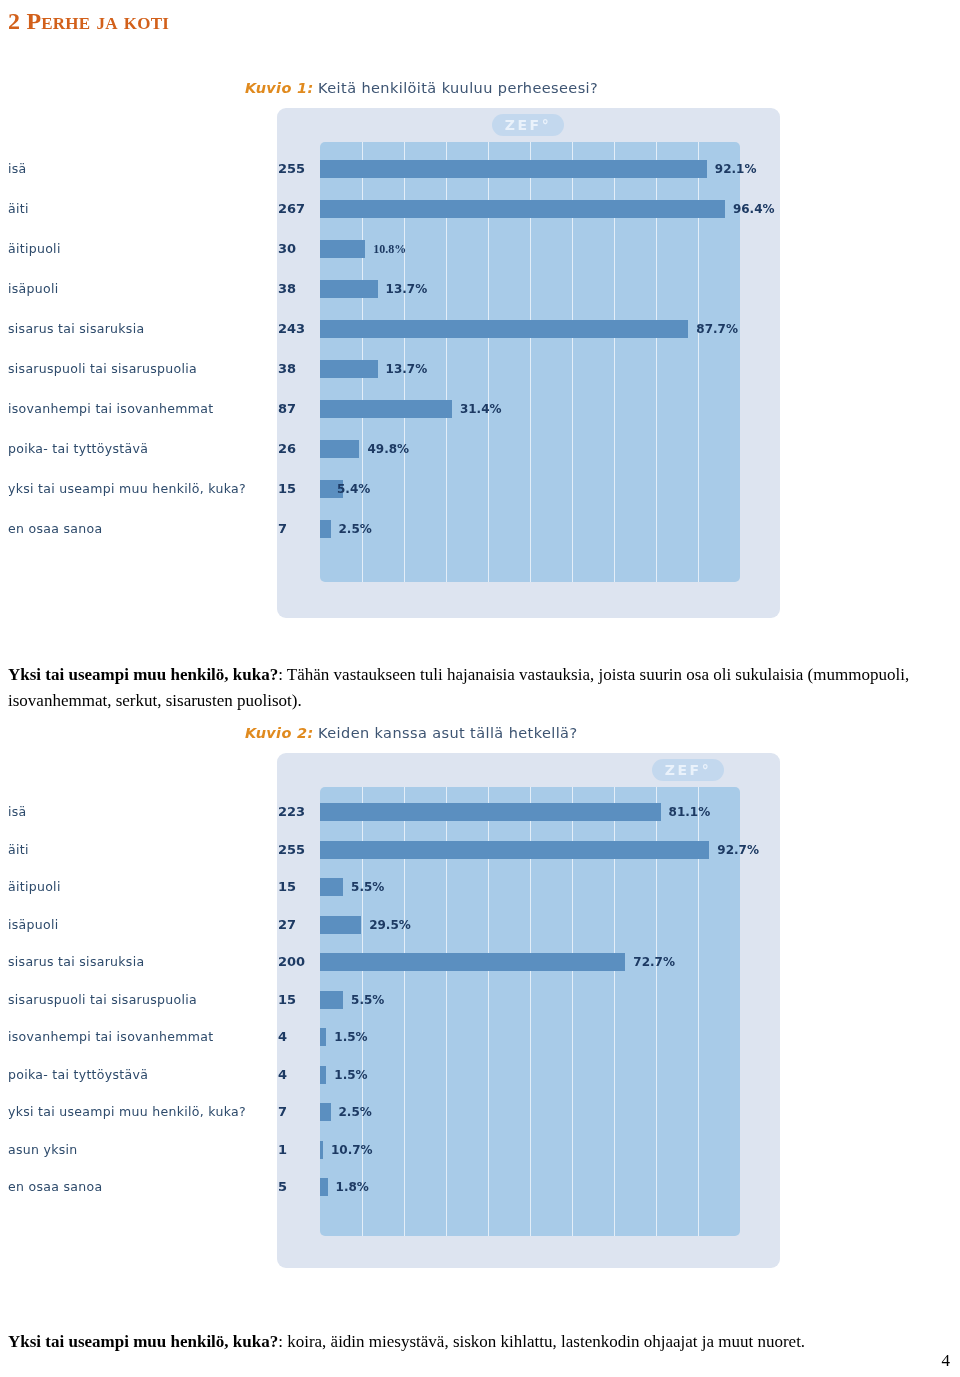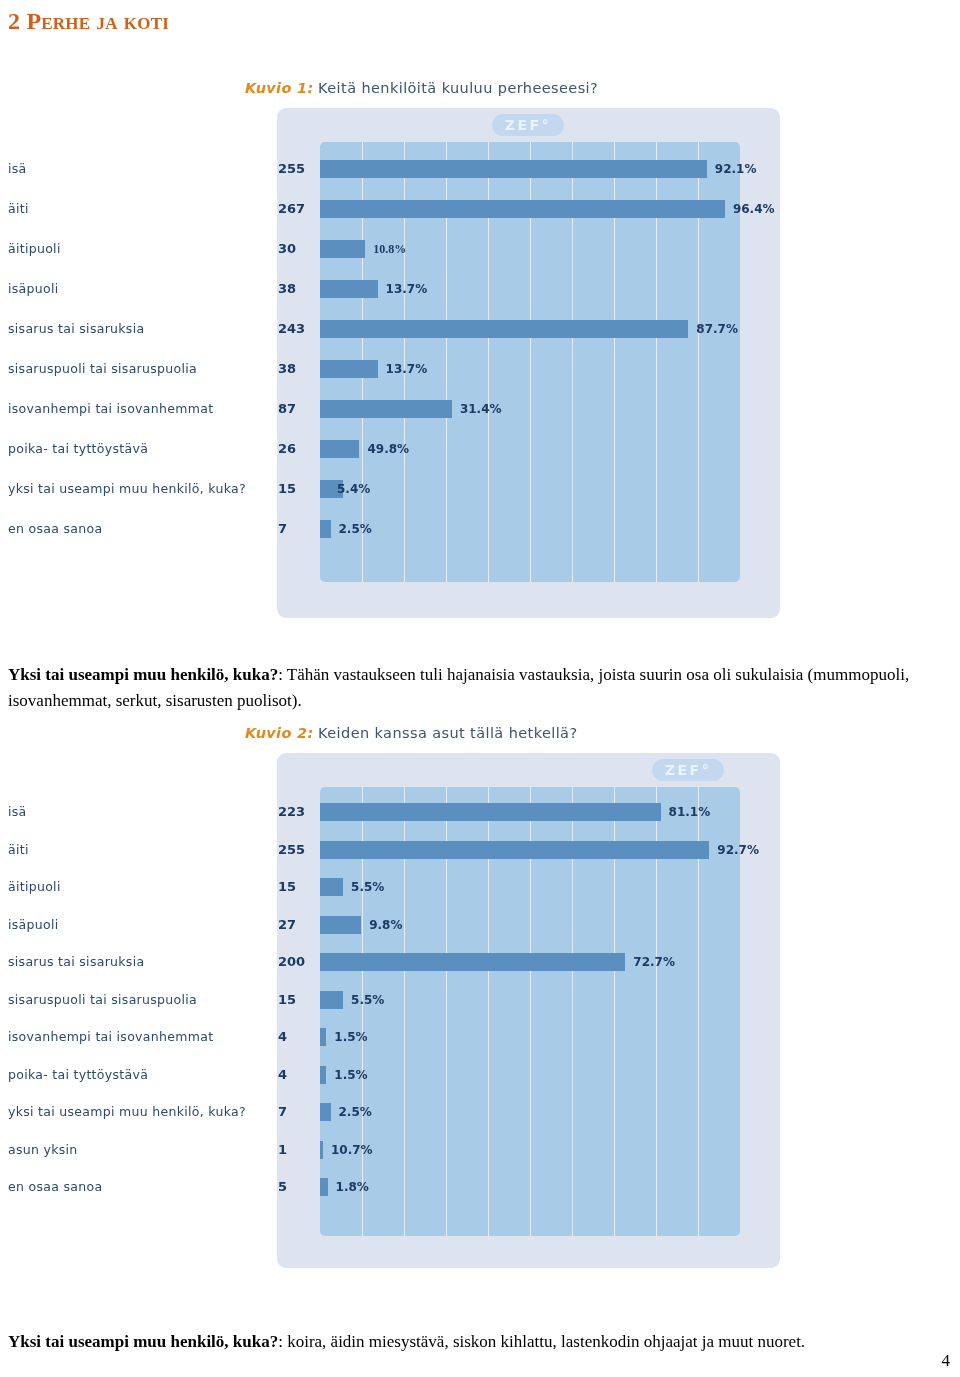--- a/index.html
+++ b/index.html
@@ -295,21 +295,21 @@
       <div class="row" style="top: 153px;">
         <div class="row-label">äitipuoli</div>
         <div class="row-count">15</div>
         <div class="row-bar" style="width: 23.1px; height: 18px;"></div>
         <div class="row-pct" style="left: 351.1px;">5.5%</div>
       </div>
       <div class="row" style="top: 190.5px;">
         <div class="row-label">isäpuoli</div>
         <div class="row-count">27</div>
         <div class="row-bar" style="width: 41.16px; height: 18px;"></div>
-        <div class="row-pct" style="left: 369.16px;">9.8%</div>
+        <div class="row-pct" style="left: 369.16px;">29.5%</div>
       </div>
       <div class="row" style="top: 228px;">
         <div class="row-label">sisarus tai sisaruksia</div>
         <div class="row-count">200</div>
         <div class="row-bar" style="width: 305.34px; height: 18px;"></div>
         <div class="row-pct" style="left: 633.34px;">72.7%</div>
       </div>
       <div class="row" style="top: 265.5px;">
         <div class="row-label">sisaruspuoli tai sisaruspuolia</div>
         <div class="row-count">15</div>

